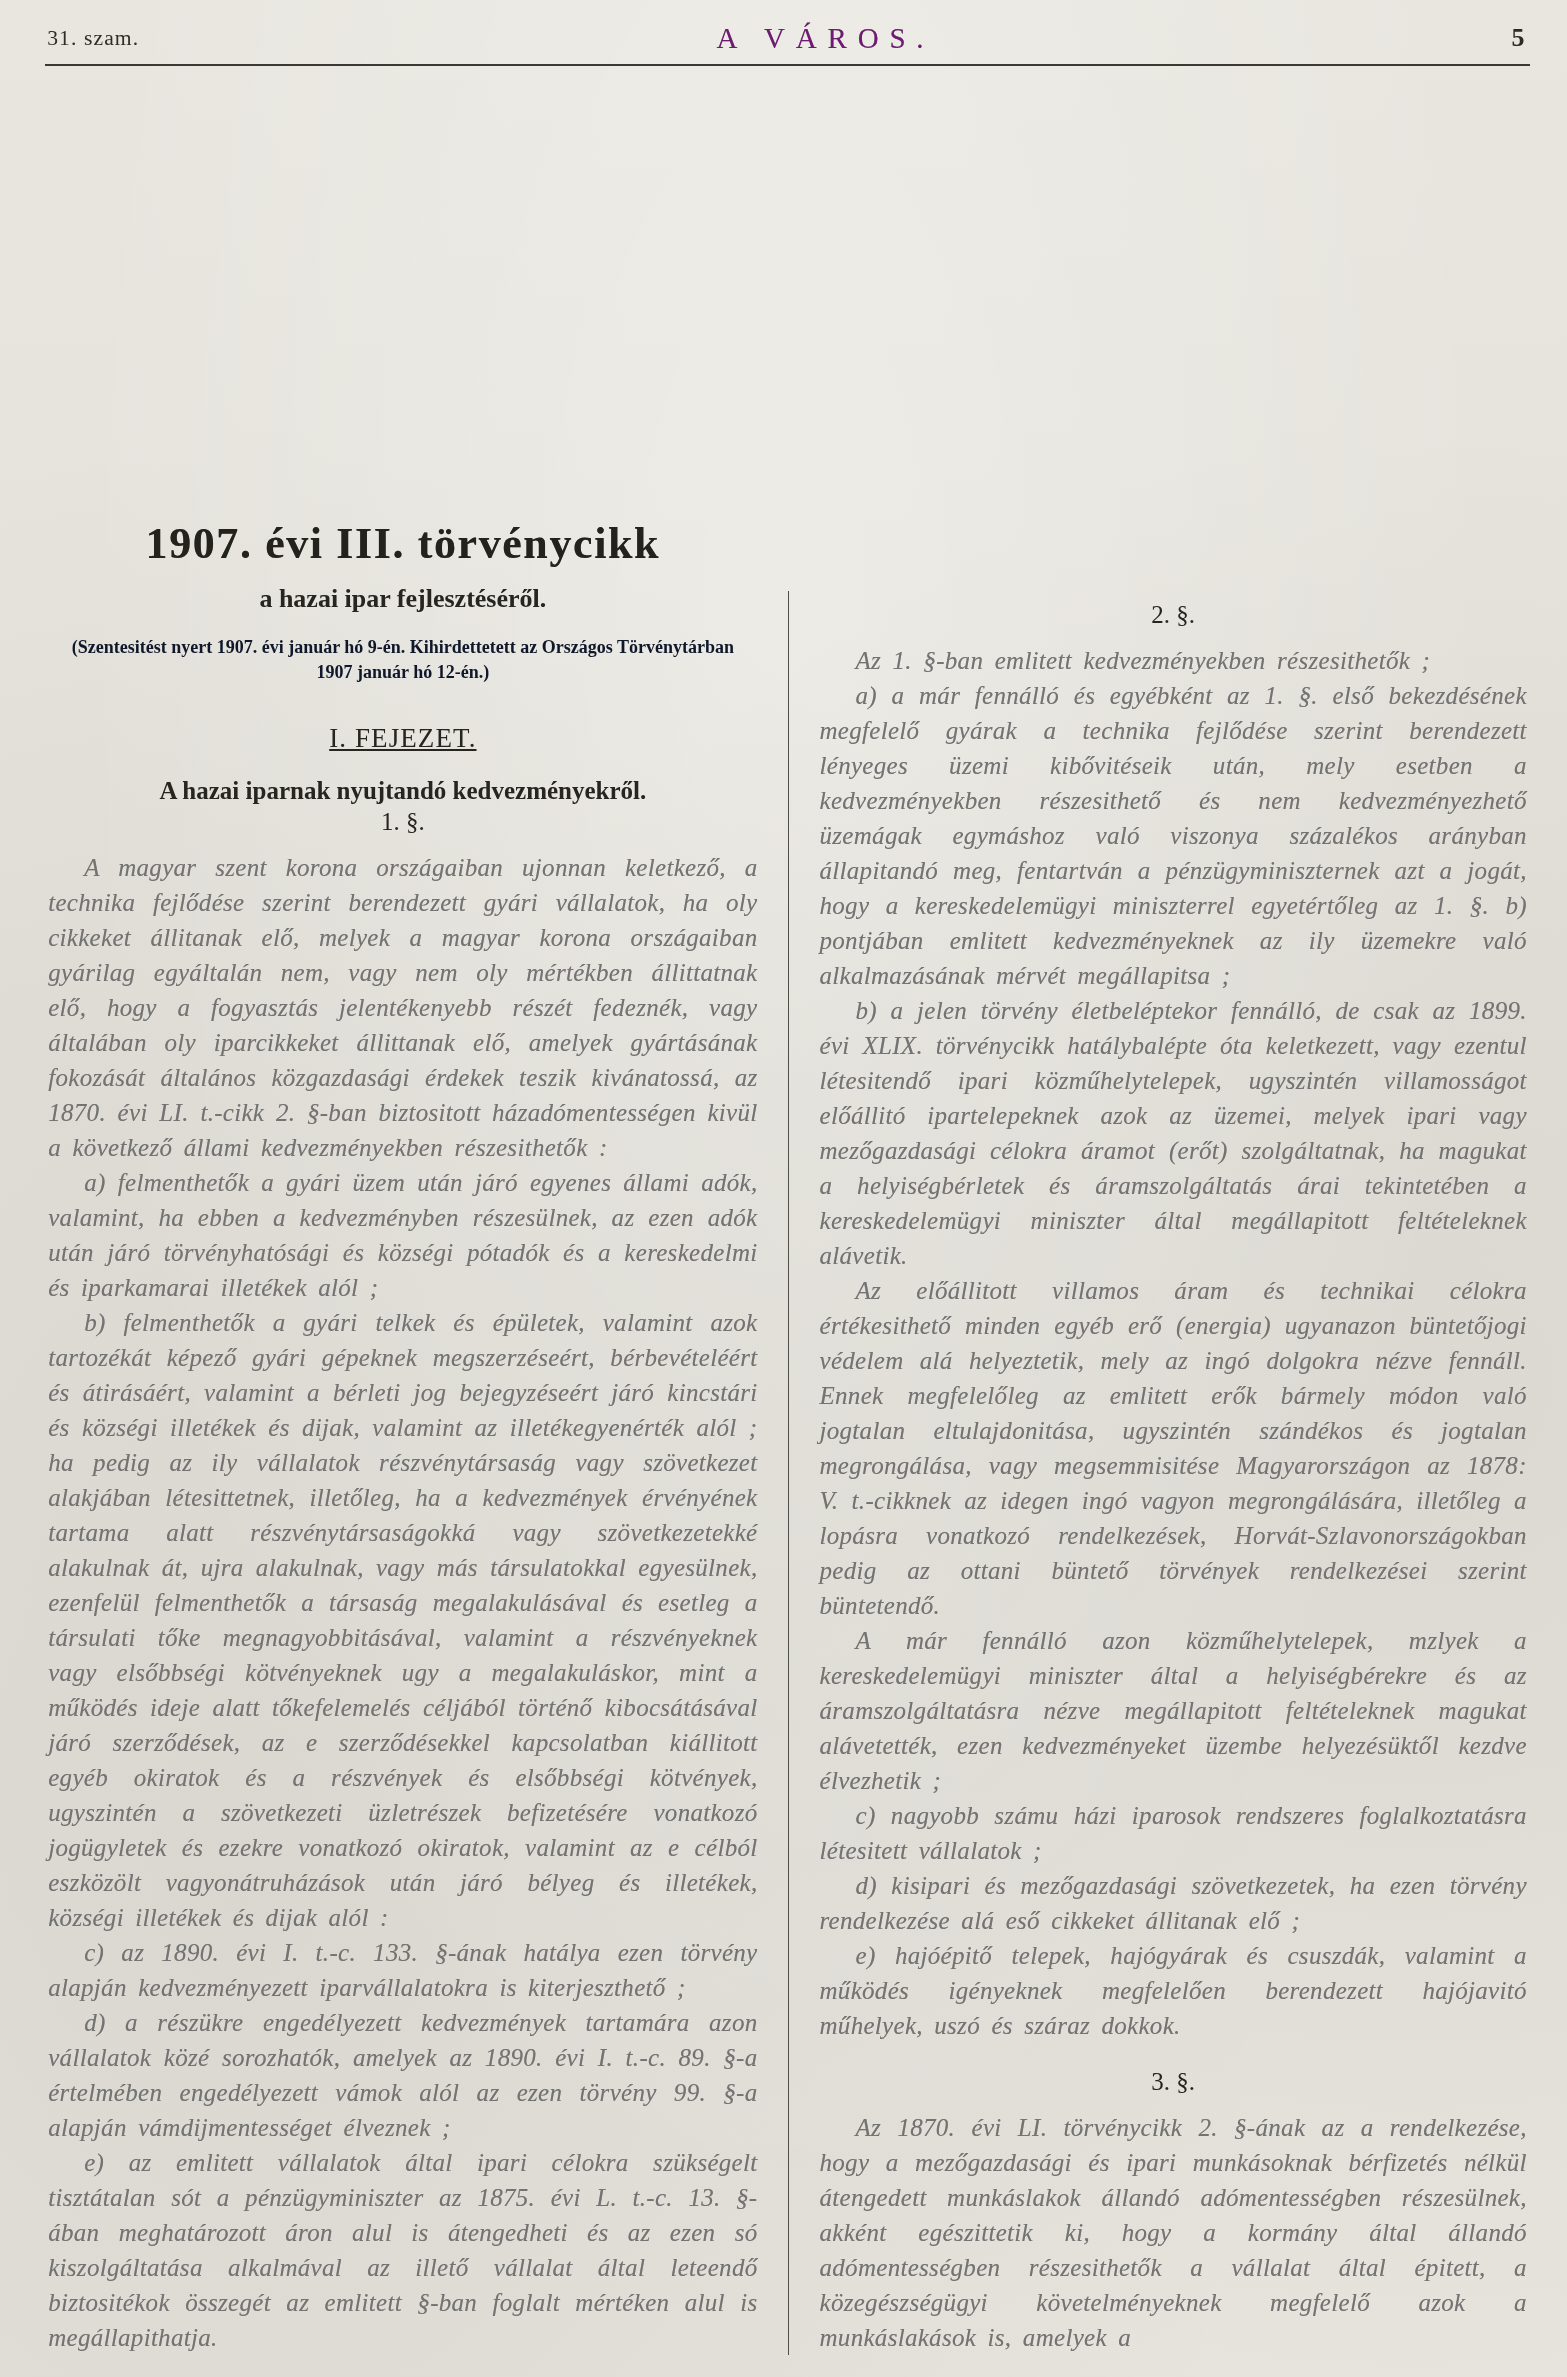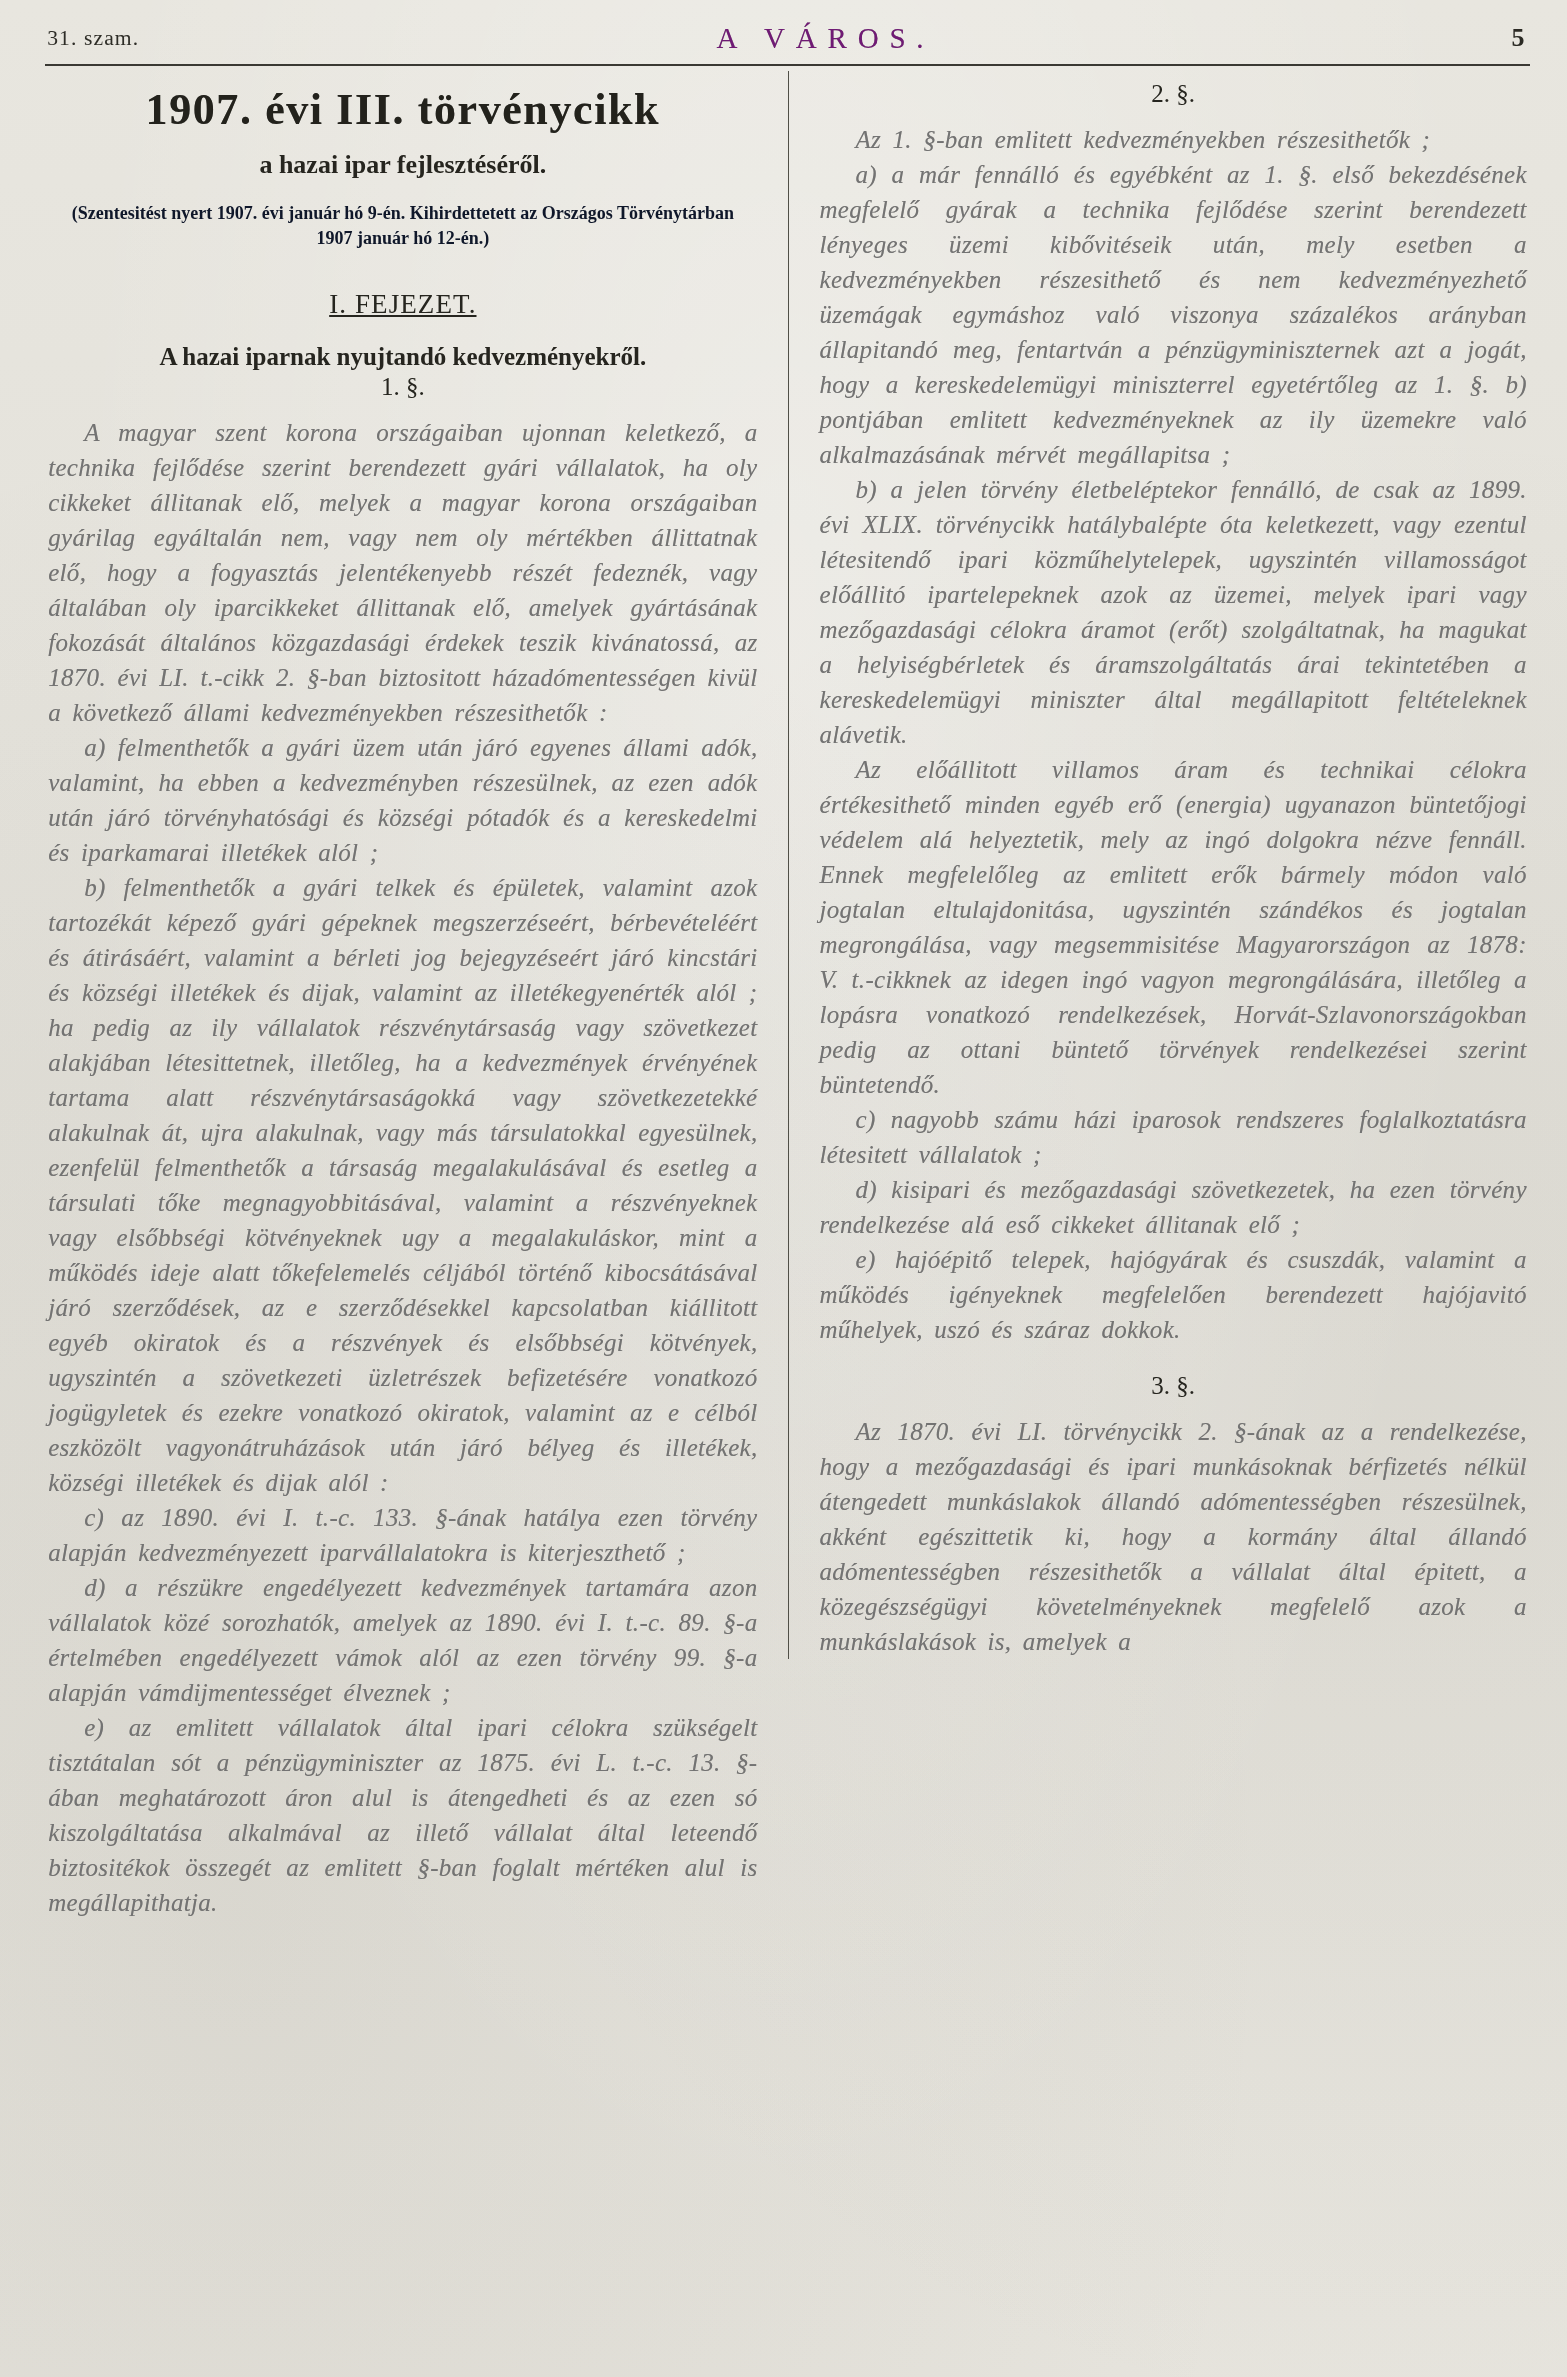--- a/index.html
+++ b/index.html
@@ -20,21 +20,21 @@
 
   .header-row {
     display: flex; align-items: center; justify-content: space-between;
     padding: 0 5.4px 9.7px 2.2px;
   }
   .issue { font-size: 21.6px; letter-spacing: 1.1px; color: #2e2d27; }
   .masthead { font-size: 29px; letter-spacing: 10.8px; color: #701a75; text-shadow: 0 0 0.5px rgba(0,0,0,0.35); }
   .page-num { font-size: 26px; font-weight: bold; color: #2b2a24; }
   .header-rule { border: none; border-top: 2.2px solid #3a3933; height: 0; }
 
-  .columns { display: flex; align-items: flex-start; margin-top: 4.3px; height: 2284px; overflow: hidden; }
+  .columns { display: flex; align-items: flex-end; margin-top: 4.3px; height: 2284px; overflow: hidden; }
   .col { width: 50%; }
   .col.left  { padding: 5.4px 30px 0 3.2px; }
   .col.right { padding: 7.6px 3.2px 0 31px; border-left: 1.6px solid #504f47; }
 
   .law-title {
     text-align: center; font-size: 44px; font-weight: bold;
     letter-spacing: 1.6px; margin-top: 7.6px; color: #23221c;
     text-shadow: 0 0 0.5px rgba(0,0,0,0.4);
   }
   .law-subtitle { text-align: center; font-size: 26px; font-weight: bold; margin-top: 15px; }
@@ -86,20 +86,21 @@
         </div>
     </div>
 
     <div class="col right">
       <div id="right-body">
           <p class="section-head">2. §.</p>
           <p class="para">Az 1. §-ban emlitett kedvezményekben részesithetők ;</p>
           <p class="para">a) a már fennálló és egyébként az 1. §. első bekezdésének megfelelő gyárak a technika fejlődése szerint berendezett lényeges üzemi kibővitéseik után, mely esetben a kedvezményekben részesithető és nem kedvezményezhető üzemágak egymáshoz való viszonya százalékos arányban állapitandó meg, fentartván a pénzügyminiszternek azt a jogát, hogy a kereskedelemügyi miniszterrel egyetértőleg az 1. §. b) pontjában emlitett kedvezményeknek az ily üzemekre való alkalmazásának mérvét megállapitsa ;</p>
           <p class="para">b) a jelen törvény életbeléptekor fennálló, de csak az 1899. évi XLIX. törvénycikk hatálybalépte óta keletkezett, vagy ezentul létesitendő ipari közműhelytelepek, ugyszintén villamosságot előállitó ipartelepeknek azok az üzemei, melyek ipari vagy mezőgazdasági célokra áramot (erőt) szolgáltatnak, ha magukat a helyiségbérletek és áramszolgáltatás árai tekintetében a kereskedelemügyi miniszter által megállapitott feltételeknek alávetik.</p>
           <p class="para">Az előállitott villamos áram és technikai célokra értékesithető minden egyéb erő (energia) ugyanazon büntetőjogi védelem alá helyeztetik, mely az ingó dolgokra nézve fennáll. Ennek megfelelőleg az emlitett erők bármely módon való jogtalan eltulajdonitása, ugyszintén szándékos és jogtalan megrongálása, vagy megsemmisitése Magyarországon az 1878: V. t.-cikknek az idegen ingó vagyon megrongálására, illetőleg a lopásra vonatkozó rendelkezések, Horvát-Szlavonországokban pedig az ottani büntető törvények rendelkezései szerint büntetendő.</p>
+          <p class="para">A már fennálló azon közműhelytelepek, mzlyek a kereskedelemügyi miniszter által a helyiségbérekre és az áramszolgáltatásra nézve megállapitott feltételeknek magukat alávetették, ezen kedvezményeket üzembe helyezésüktől kezdve élvezhetik ;</p>
           <p class="para">c) nagyobb számu házi iparosok rendszeres foglalkoztatásra létesitett vállalatok ;</p>
           <p class="para">d) kisipari és mezőgazdasági szövetkezetek, ha ezen törvény rendelkezése alá eső cikkeket állitanak elő ;</p>
           <p class="para">e) hajóépitő telepek, hajógyárak és csuszdák, valamint a működés igényeknek megfelelően berendezett hajójavitó műhelyek, uszó és száraz dokkok.</p>
           <p class="section-head">3. §.</p>
           <p class="para">Az 1870. évi LI. törvénycikk 2. §-ának az a rendelkezése, hogy a mezőgazdasági és ipari munkásoknak bérfizetés nélkül átengedett munkáslakok állandó adómentességben részesülnek, akként egészittetik ki, hogy a kormány által állandó adómentességben részesithetők a vállalat által épitett, a közegészségügyi követelményeknek megfelelő azok a munkáslakások is, amelyek a</p>
         </div>
     </div>
 
   </div>
 

